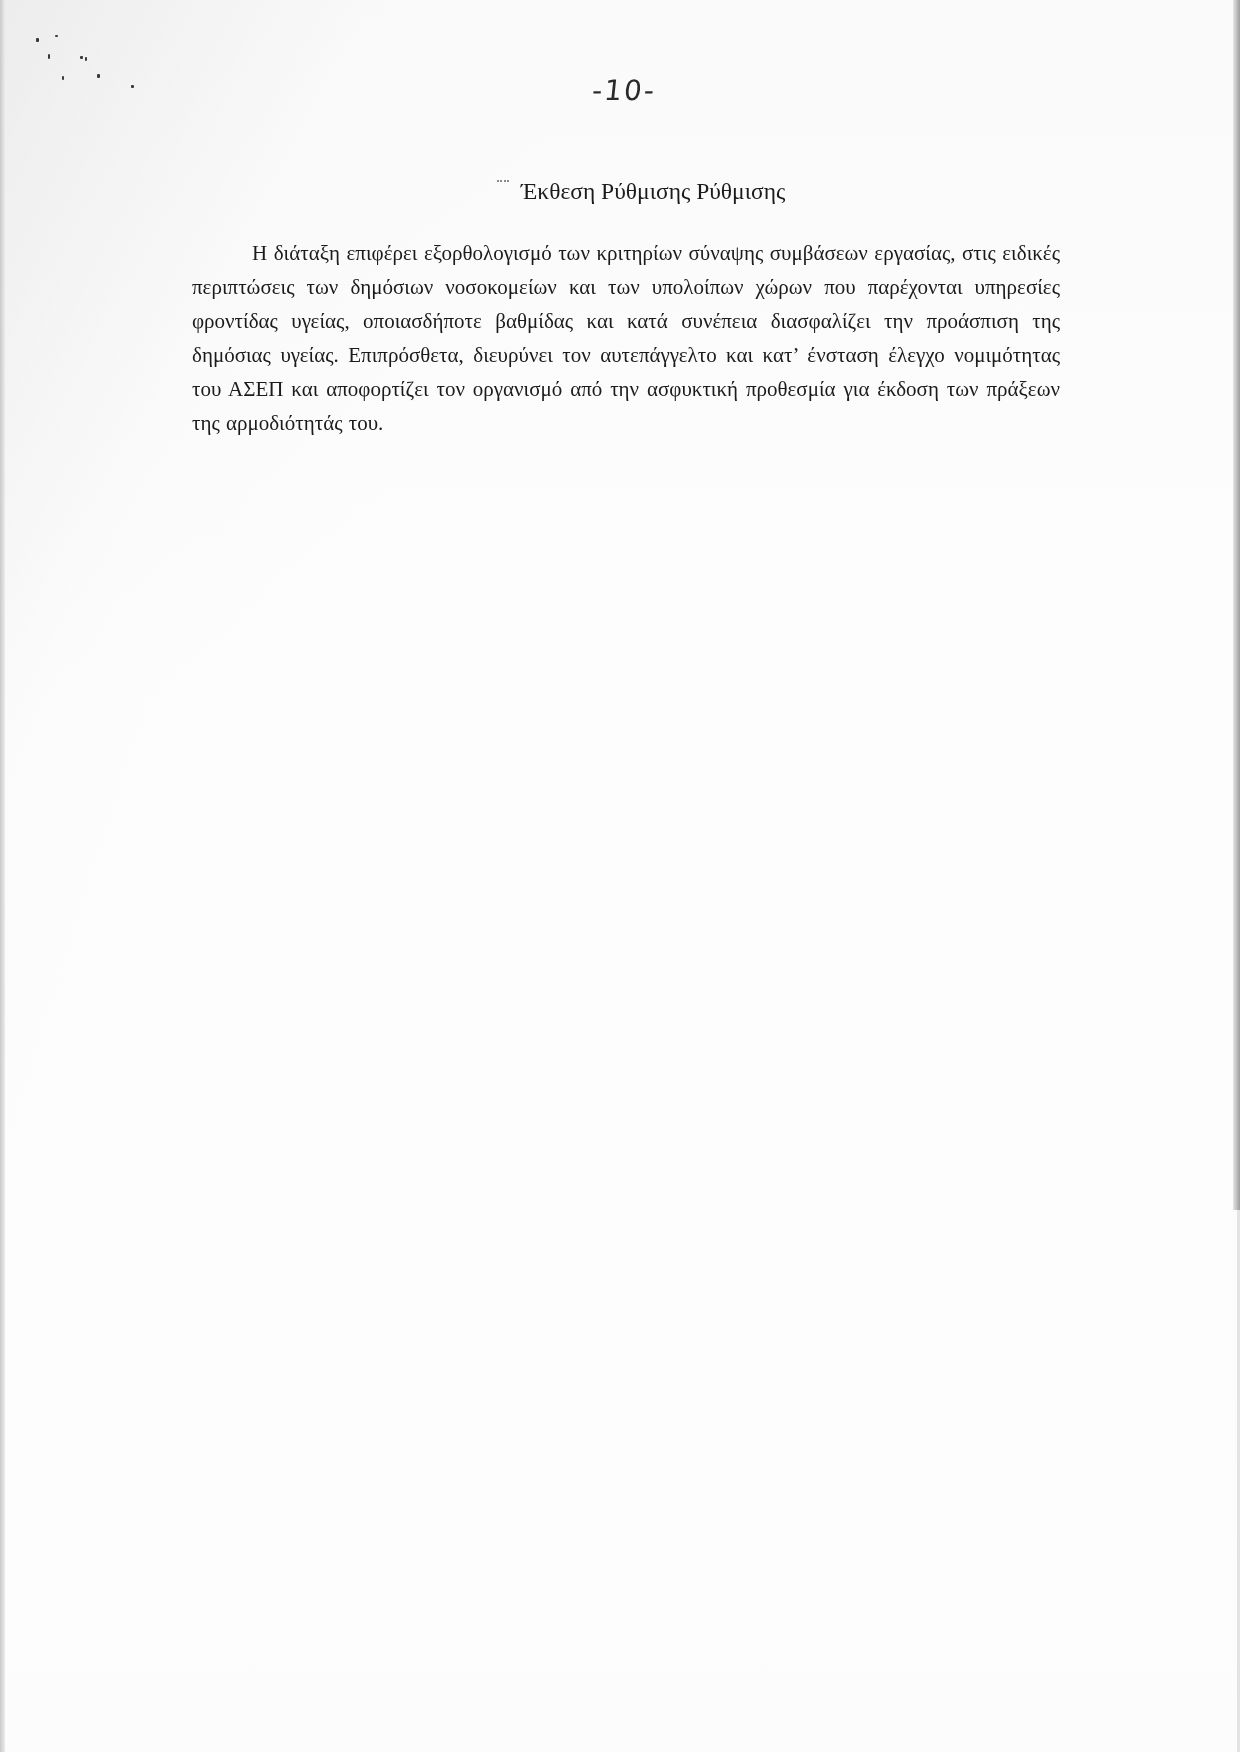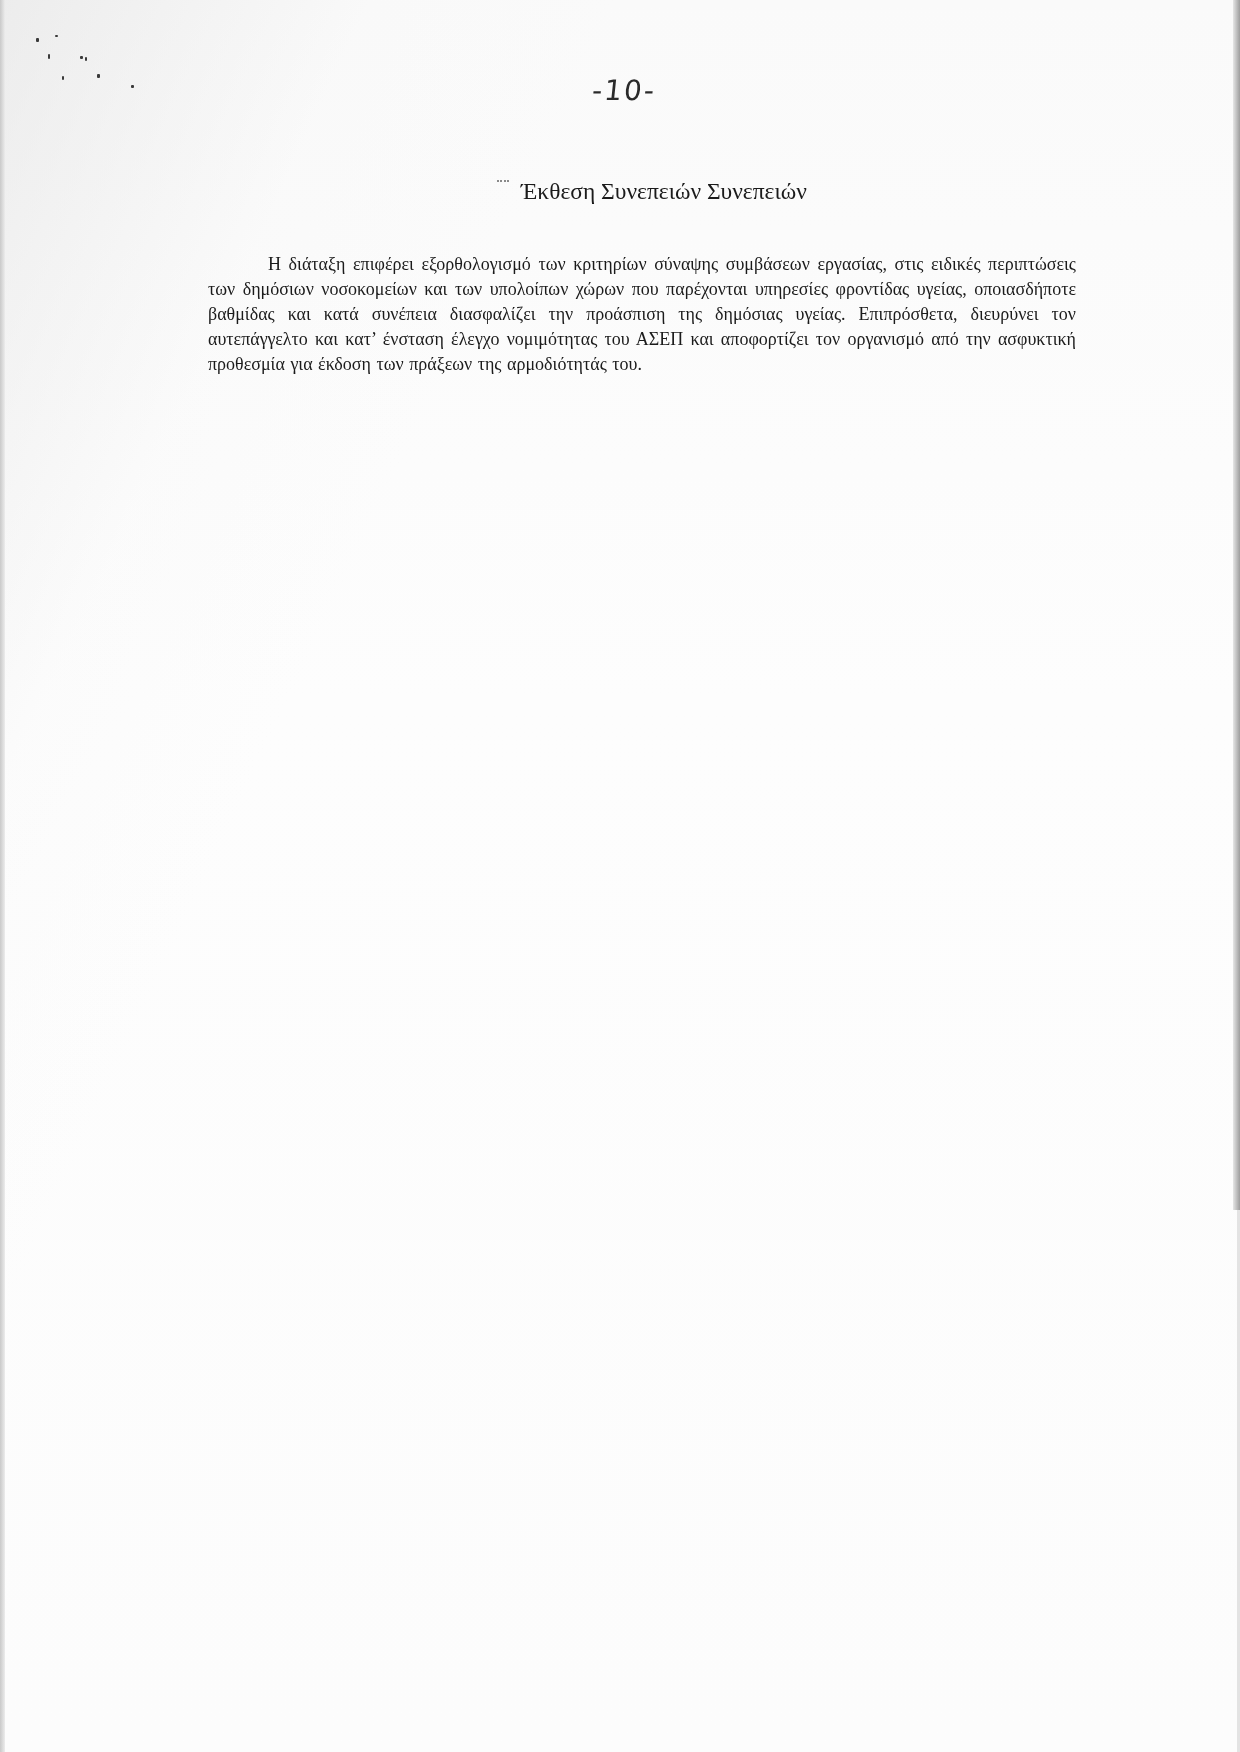--- a/index.html
+++ b/index.html
@@ -83,27 +83,27 @@
       font-size: 23.5px;
       line-height: 30px;
       white-space: nowrap;
       color: #1b1b1b;
     }
     .body-text {
       position: absolute;
       left: 192px;
       top: 236px;
       width: 868px;
-      font-size: 18px;
-      line-height: 25px;
+      font-size: 21px;
+      line-height: 34px;
       text-align: justify;
       text-align-last: left;
       text-indent: 60px;
       word-spacing: 1px;
-      margin: 16px;
+      margin: 0;
       color: #1b1b1b;
     }
   </style>
 </head>
 <body>
 
 <div class="page">
   <div class="left-edge"></div>
   <div class="right-edge"></div>
   <div class="right-edge-low"></div>
@@ -116,16 +116,16 @@
     <div class="speck" style="left:65px;top:32px;width:2px;height:4px;"></div>
     <div class="speck" style="left:42px;top:51px;width:2px;height:4px;"></div>
     <div class="speck" style="left:77px;top:49px;width:3px;height:4px;"></div>
     <div class="speck" style="left:111px;top:60px;width:3px;height:3px;"></div>
   </div>
 
   <div class="page-number">-10-</div>
 
   <div class="stray-mark"></div>
 
-  <div class="title">Έκθεση Συνεπειών Συνεπειών</div>
+  <div class="title">Έκθεση Ρύθμισης Ρύθμισης</div>
 
   <p class="body-text">Η διάταξη επιφέρει εξορθολογισμό των κριτηρίων σύναψης συμβάσεων εργασίας, στις ειδικές περιπτώσεις των δημόσιων νοσοκομείων και των υπολοίπων χώρων που παρέχονται υπηρεσίες φροντίδας υγείας, οποιασδήποτε βαθμίδας και κατά συνέπεια διασφαλίζει την προάσπιση της δημόσιας υγείας. Επιπρόσθετα, διευρύνει τον αυτεπάγγελτο και κατ’ ένσταση έλεγχο νομιμότητας του ΑΣΕΠ και αποφορτίζει τον οργανισμό από την ασφυκτική προθεσμία για έκδοση των πράξεων της αρμοδιότητάς του.</p>
 </div>
 
 </body></html>

